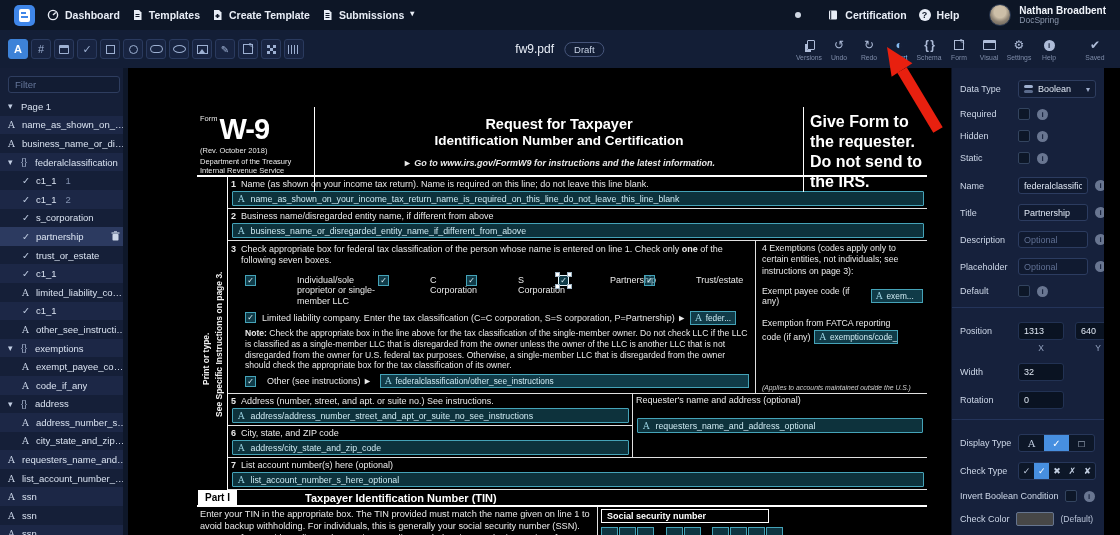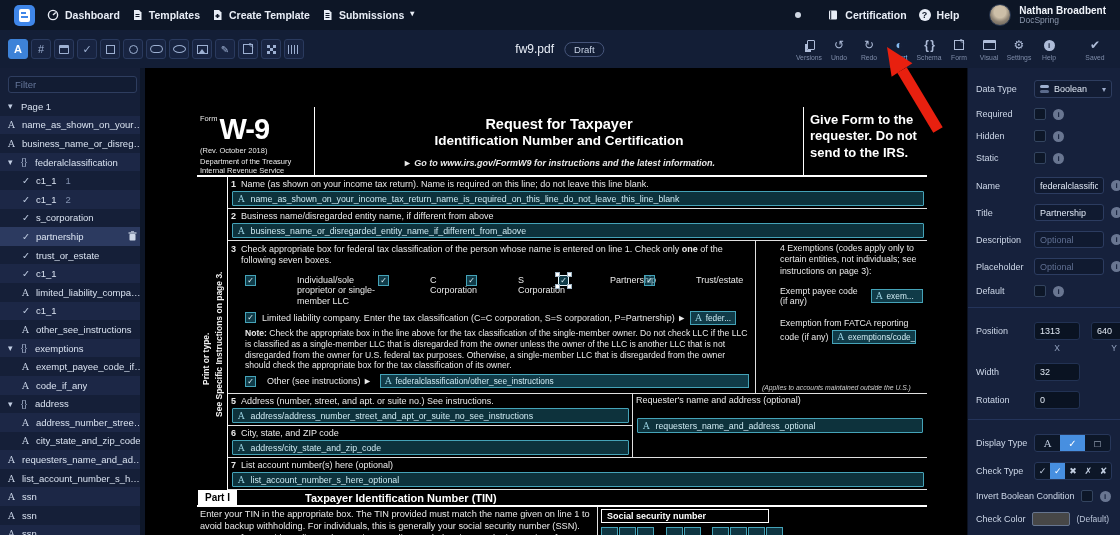--- a/index.html
+++ b/index.html
@@ -60,21 +60,21 @@
   .act.active .albl { color:#85bbf2; }
   .act.saved { margin-left:16px; }
   .g-ver { width:8px; height:10px; border:1px solid currentColor; border-radius:1px; box-shadow:-3px 3px 0 -1px currentColor; margin-left:3px; }
   .g-win { width:13px; height:10px; border:1px solid currentColor; border-top:3px solid currentColor; border-radius:1px; }
   .g-infoc { width:11px; height:11px; border-radius:50%; background:currentColor; position:relative; }
   .g-infoc i { position:absolute; inset:0; display:flex; align-items:center; justify-content:center;
     color:#131e36; font-size:8px; font-weight:bold; font-style:normal; }
   .schema-ic { font-size:10px; font-weight:bold; letter-spacing:-1px; }
 
   
-  .sidebar { position:absolute; top:68px; left:0; width:145px; bottom:0; background:#151f38; overflow:hidden; z-index:4; }
+  .sidebar { position:absolute; top:68px; left:0; width:128px; bottom:0; background:#151f38; overflow:hidden; z-index:4; }
   .sidebar::after { content:""; position:absolute; right:0; top:0; bottom:0; width:5px; background:#0e1729; }
   .filter-wrap { padding:6px 8px 4px 8px; }
   .filter-input { width:100%; height:17px; background:#121c33; border:1px solid #2e3d5f; border-radius:3px;
     color:#dfe7f3; font-size:9.5px; padding:0 6px; font-family:"Liberation Sans",sans-serif; }
   .filter-input::placeholder { color:#66779b; }
   .tree { }
   .trow { height:18.6px; display:flex; align-items:center; padding-left:8px; font-size:9.5px;
     color:#d9e2f0; cursor:pointer; white-space:nowrap; overflow:hidden; }
   .trow:nth-child(even) { background:#1c2746; }
   .trow.sel { background:#2c3a60; }
@@ -96,21 +96,21 @@
   .form-header { display:grid; grid-template-columns:118px 1fr 124px; border-bottom:2px solid #fff; height:70px; }
   .fh1 { padding:6px 4px 0 3px; line-height:1.15; border-right:1.5px solid #fff; }
   .fh1 .frm { font-size:7.5px; display:inline-block; vertical-align:18px; }
   .fh1 .w9 { font-size:29px; font-weight:bold; letter-spacing:-1px; color:#fff; display:inline-block; margin-left:2px; }
   .fh1 .rev { font-size:7.5px; margin-top:1px; }
   .fh1 .dept { font-size:7.5px; margin-top:2px; }
   .fh2 { text-align:center; padding-top:9px; }
   .fh2 .t1 { font-size:14.5px; font-weight:bold; color:#fff; line-height:1.15; }
   .fh2 .t2 { font-size:13.5px; font-weight:bold; color:#fff; line-height:1.15; }
   .fh2 .goto { font-size:9px; font-weight:bold; margin-top:10px; font-style:italic; }
-  .fh3 { border-left:1.5px solid #fff; padding:5px 2px 0 6px; font-size:13px; font-weight:bold; line-height:1.25; color:#fff; }
+  .fh3 { border-left:1.5px solid #fff; padding:5px 2px 0 6px; font-size:16px; font-weight:bold; line-height:1.25; color:#fff; }
   .form-body { margin-left:30px; border-left:1.5px solid #fff; }
   .lrow { border-bottom:1px solid #e0e0e0; padding:1px 2px 2px 3px; }
   .llabel { font-size:9px; display:flex; gap:5px; padding:1px 0; }
   .lnum { font-weight:bold; }
   .tfield { height:15px; background:rgba(32,118,144,0.42); border:1px solid #45a3b8; border-radius:1px;
     display:flex; align-items:center; gap:6px; padding:0 5px; margin:1px 1px 0 1px;
     color:#cfeaf2; font-size:8.8px; overflow:hidden; white-space:nowrap; cursor:pointer; }
   .fa { font-family:"DejaVu Serif", serif; color:#9fd8e8; font-size:9px; flex-shrink:0; }
   .sec3 { display:flex; border-bottom:1px solid #e0e0e0; }
   .sec3-left { flex:1; padding:2px 4px 2px 3px; }
@@ -128,21 +128,21 @@
   .h-tl { left:-4px; top:-4px; } .h-tr { right:-4px; top:-4px; }
   .h-bl { left:-4px; bottom:-4px; } .h-br { right:-4px; bottom:-4px; }
   .llc-row { display:flex; align-items:center; margin:4px 0 2px 14px; font-size:9px; gap:0; }
   .llc-row .cb { margin-right:6px; }
   .chip { height:14px; background:rgba(32,118,144,0.5); border:1px solid #45a3b8; display:flex;
     align-items:center; gap:4px; padding:0 4px; color:#cfeaf2; font-size:8.3px; margin-left:4px;
     white-space:nowrap; overflow:hidden; cursor:pointer; flex-shrink:0; }
   .note { font-size:8.6px; line-height:1.26; margin:3px 2px 3px 14px; }
   .other-row { display:flex; align-items:center; margin:3px 0 3px 14px; font-size:9px; }
   .other-field { flex:1; height:14px; margin-left:8px; margin-right:2px; }
-  .sec4 { width:172px; border-left:1px solid #e0e0e0; padding:2px 4px 2px 24px; position:relative; font-size:8.8px; }
+  .sec4 { width:172px; border-left:1px solid #e0e0e0; padding:2px 4px 2px 6px; position:relative; font-size:8.8px; }
   .sec4 .s4head { line-height:1.3; }
   .exempt-row { display:flex; align-items:center; margin-top:9px; }
   .exempt-row .chip { width:52px; }
   .fatca1 { margin-top:12px; }
   .fatca-row { display:flex; align-items:center; margin-top:2px; }
   .fatca-row .chip { width:84px; }
   .applies { position:absolute; bottom:2px; left:6px; font-size:6.8px; font-style:italic; color:#cfcfcf; }
   .sec56 { display:flex; border-bottom:1px solid #e0e0e0; }
   .sec56-left { width:404px; }
   .sec56-left .lrow5 { border-bottom:1px solid #e0e0e0; padding:1px 2px 2px 3px; }
@@ -161,21 +161,21 @@
   .ssn-group { display:flex; gap:1px; position:relative; }
   .ssn-cell { width:17px; height:24px; border:1px solid #45a3b8; background:rgba(32,118,144,0.45); cursor:pointer; }
   .ssn-tag { position:absolute; left:2px; bottom:2px; font-size:6.5px; color:#cfeaf2; white-space:nowrap; display:flex; gap:2px; }
   .ssn-tag .fa { font-size:6.5px; }
   .ssn-dash { color:#fff; font-size:10px; }
 
   
   .red-arrow { position:absolute; left:872px; top:42px; z-index:9; pointer-events:none; }
 
   
-  .inspector { position:absolute; top:68px; right:0; width:153px; bottom:0; background:#16213c;
+  .inspector { position:absolute; top:68px; right:16px; width:153px; bottom:0; background:#16213c;
     border-left:1px solid #0b1222; z-index:4; padding-top:12px; overflow:hidden; }
   .irow { display:flex; align-items:center; padding:0 8px; margin-bottom:10px; }
   .ilabel { width:58px; flex-shrink:0; font-size:9px; color:#cdd7e8; }
   .ilabel.wide { width:auto; margin-right:6px; }
   .select { flex:1; height:18px; background:#121c33; border:1px solid #2e3d5f; border-radius:3px;
     display:flex; align-items:center; padding:0 5px; gap:5px; color:#dfe7f3; font-size:9px; cursor:pointer; }
   .select .chev { margin-left:auto; color:#9daccb; font-size:8px; }
   .bool-ic { width:9px; height:3px; border-radius:2px; background:#9fb0cf; box-shadow:0 5px 0 0 #5b6b8c; margin-top:-5px; }
   .ck { width:12px; height:12px; background:#0d1728; border:1px solid #33445f; border-radius:2px; cursor:pointer; }
   .inf { width:11px; height:11px; border-radius:50%; background:#697691; color:#16213c; font-size:8px;

